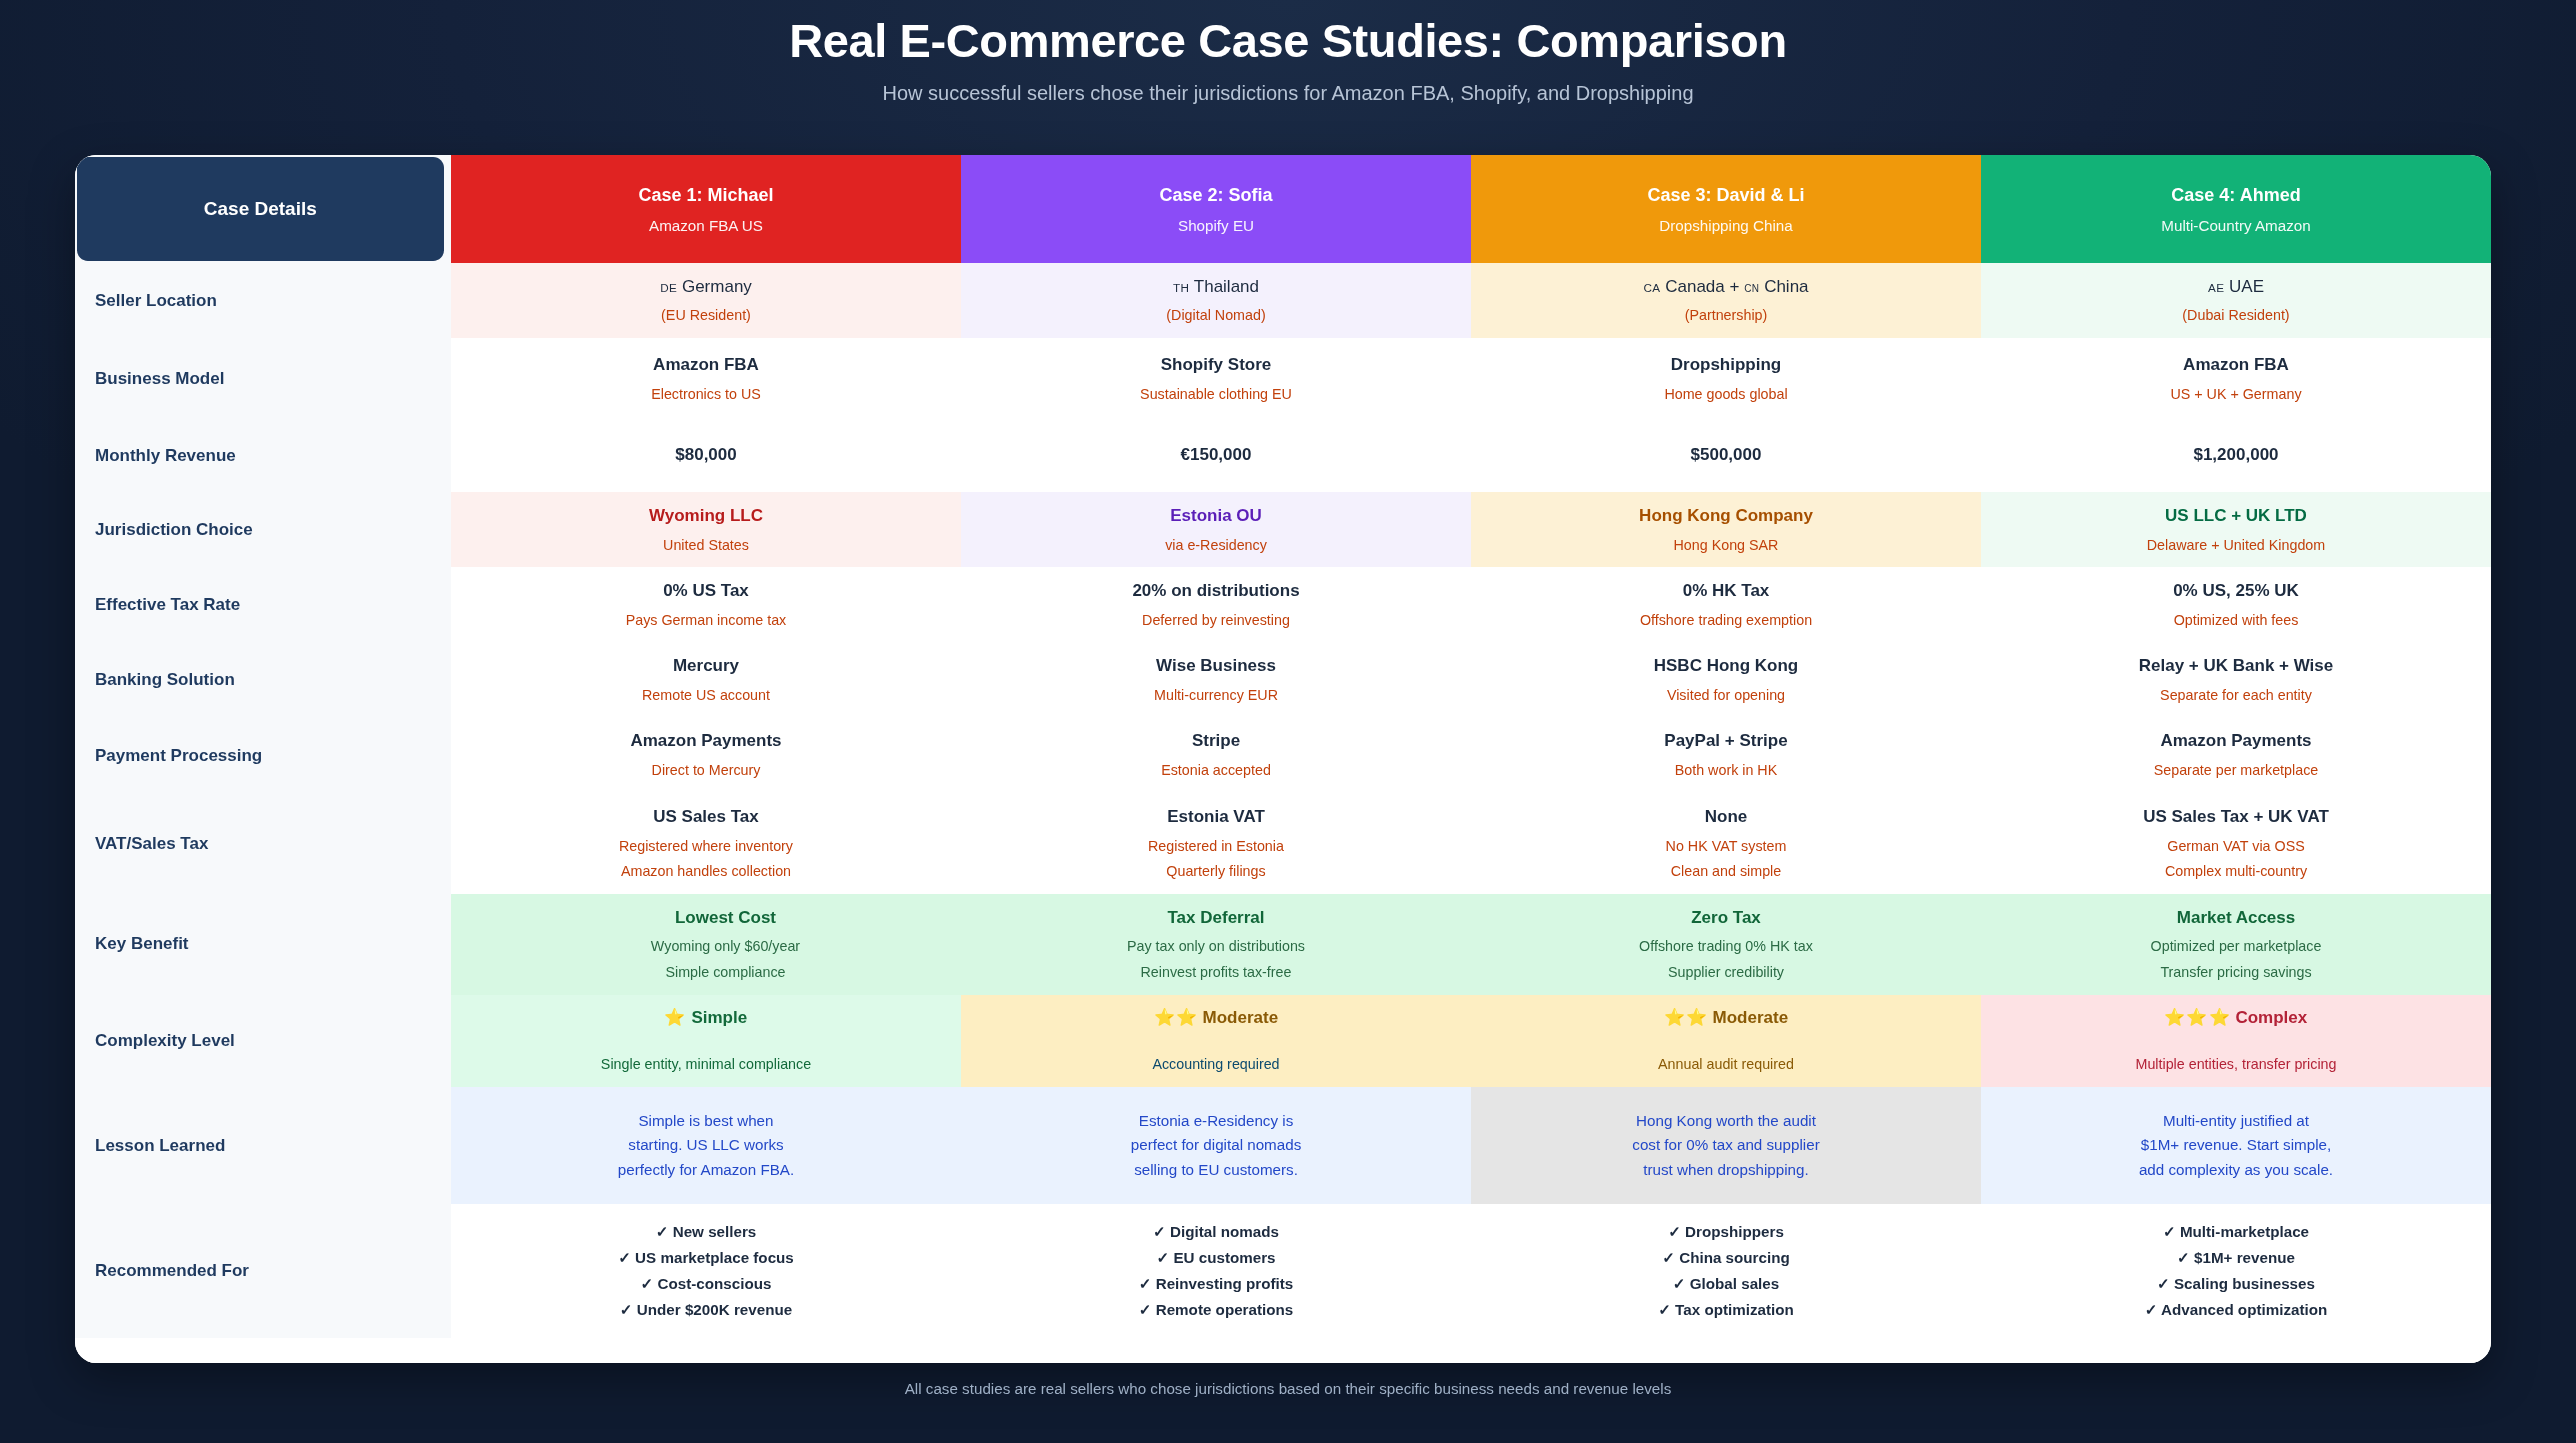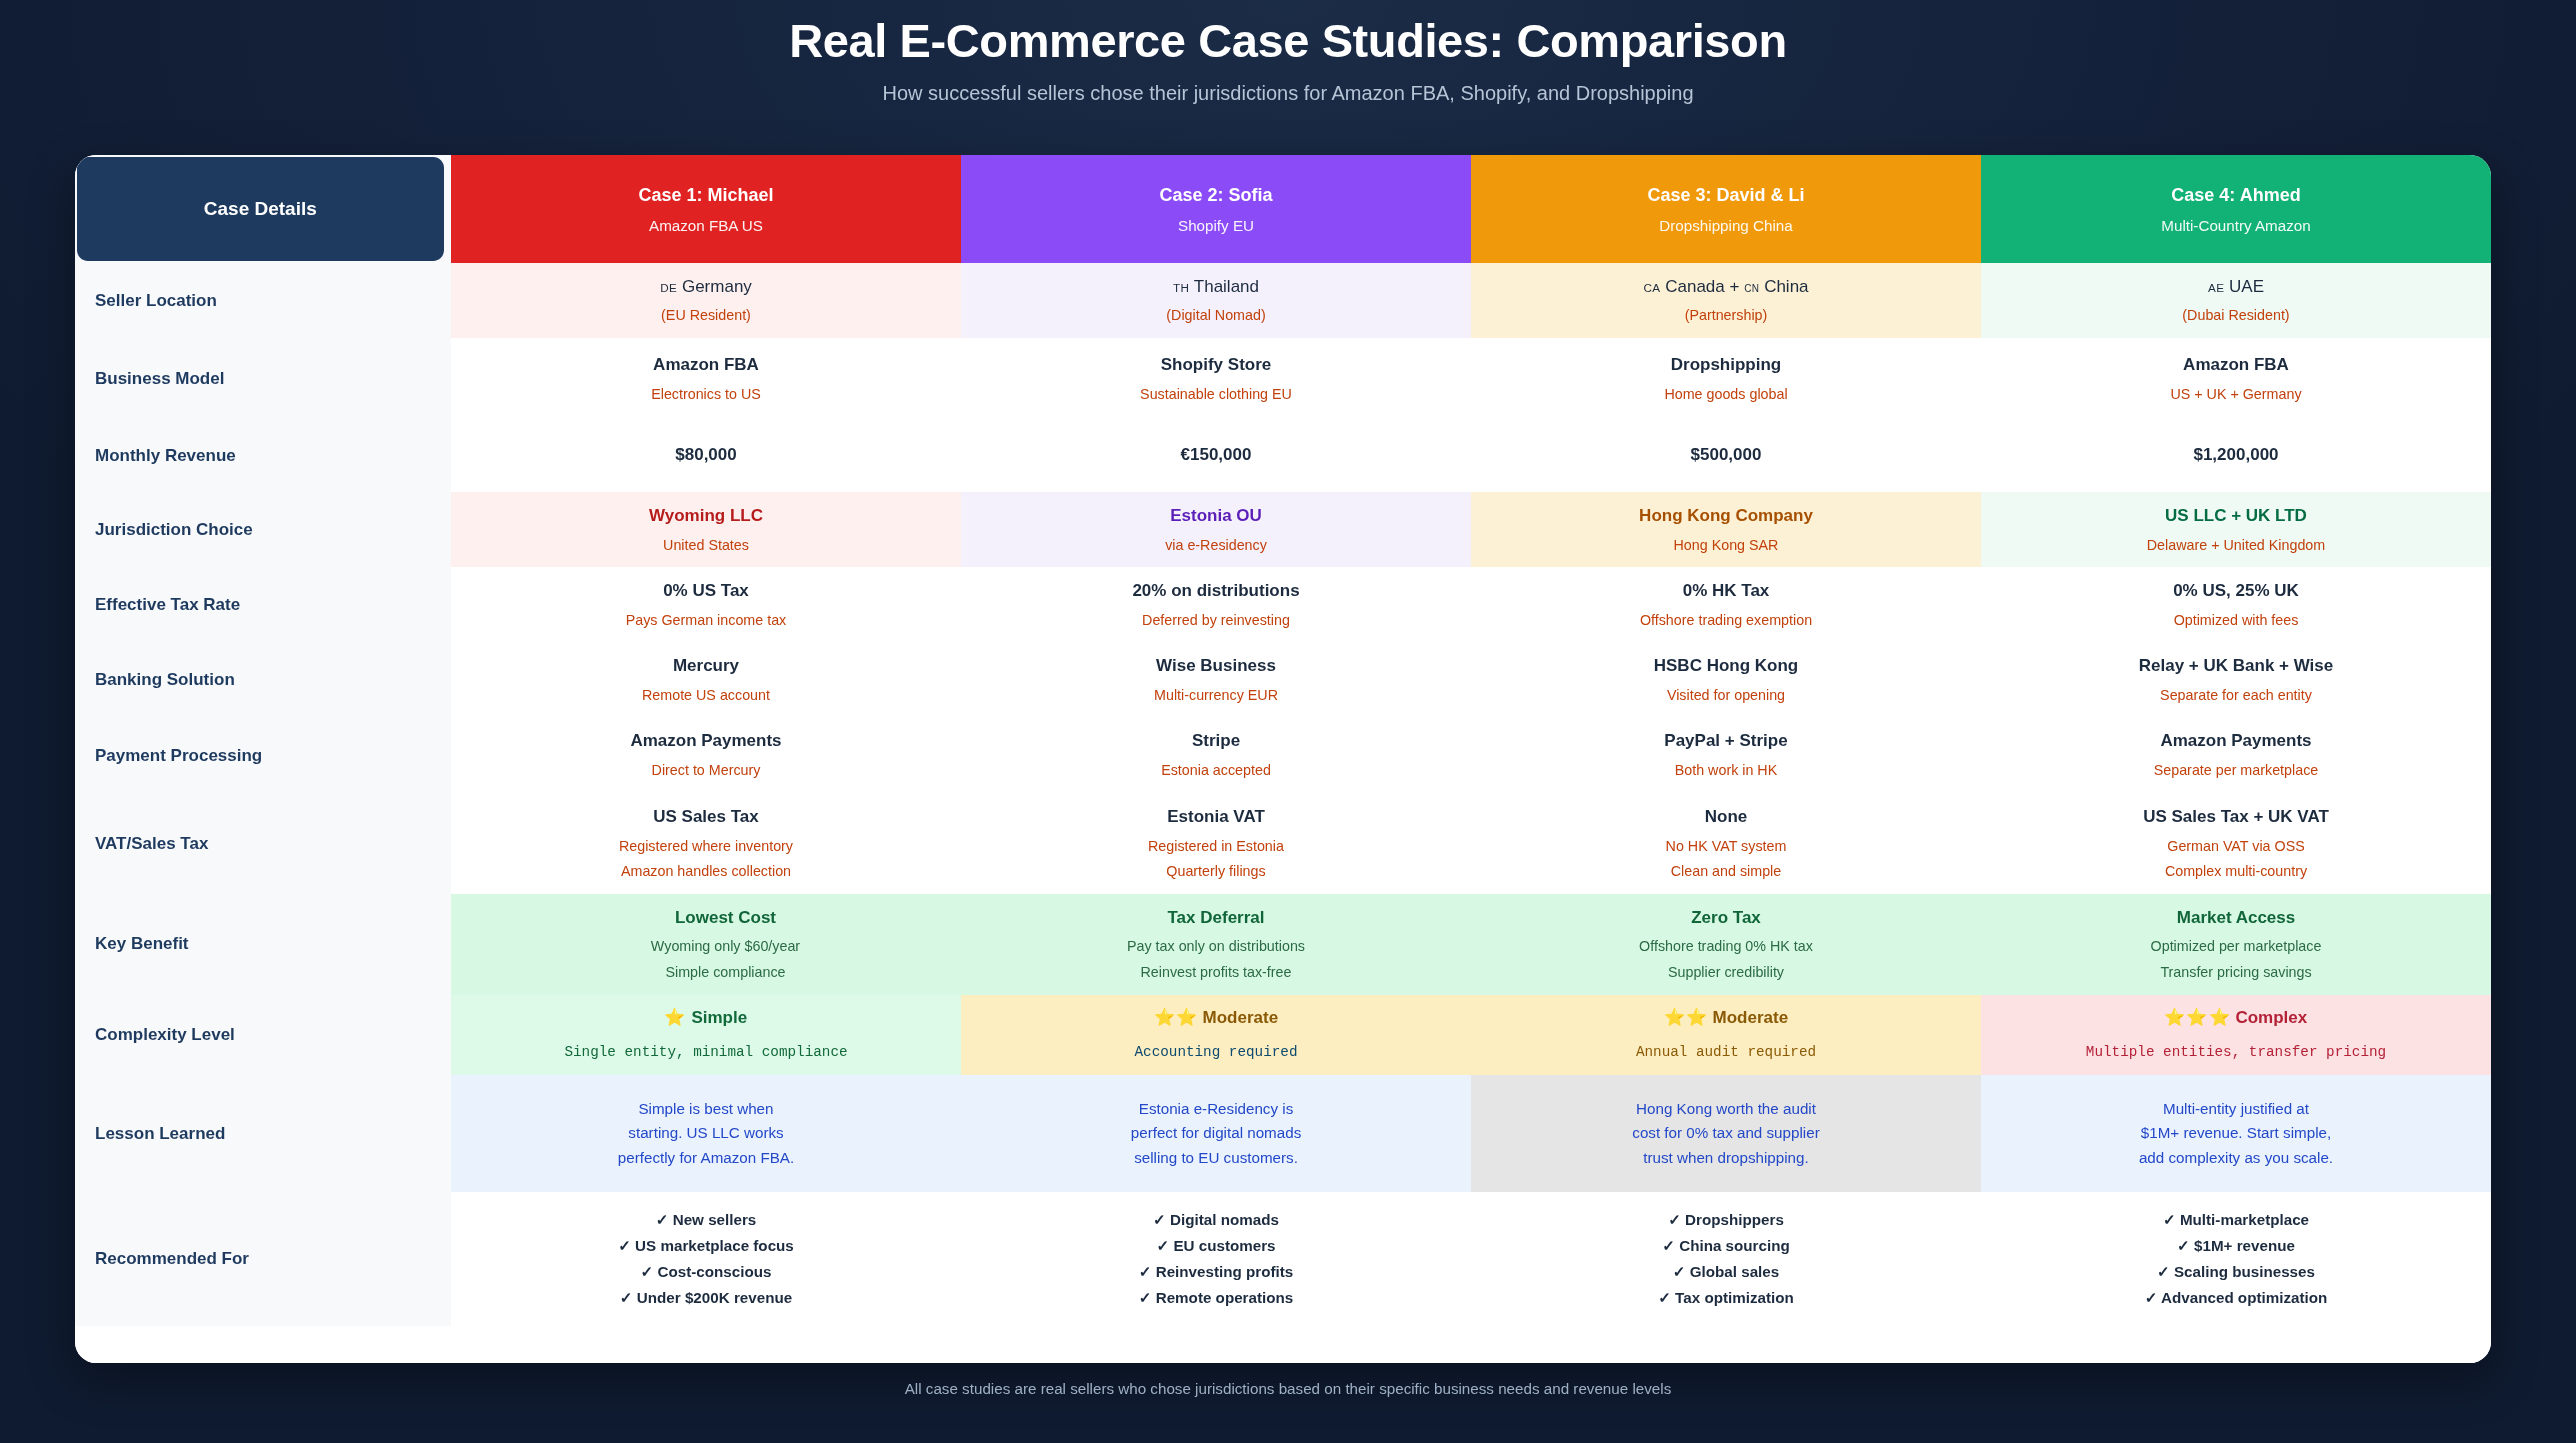--- a/index.html
+++ b/index.html
@@ -123,21 +123,21 @@
     line-height: 1.35;
   }
   .v-sub.tight { margin-top: 6.3px; }
 
   
   .kb .v-main { color: #116639; font-weight: bold; }
   .kb .v-sub  { color: #2b6b45; }
 
   
   .cx .v-main { font-weight: bold; font-size: 17px; }
-  .cx .v-sub  { margin-top: 13px; font-family: Liberation Mono, monospace; }
+  .cx .v-sub  { margin-top: 25px; }
   .stars { letter-spacing: 0.9px; margin-right: 4.5px; }
 
   
   .ls {
     background: #eaf2fe;
   }
   .ls .v-main {
     color: #2348c8;
     font-size: 15.2px;
     line-height: 1.62;

